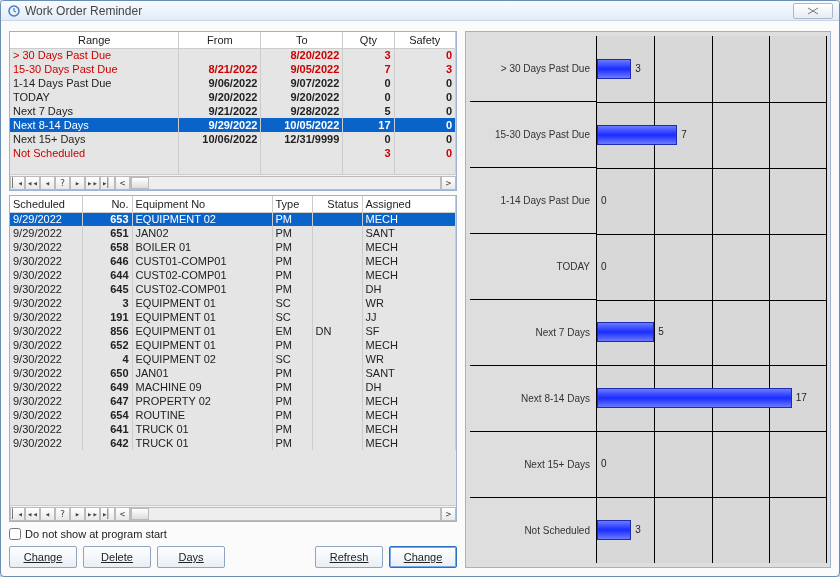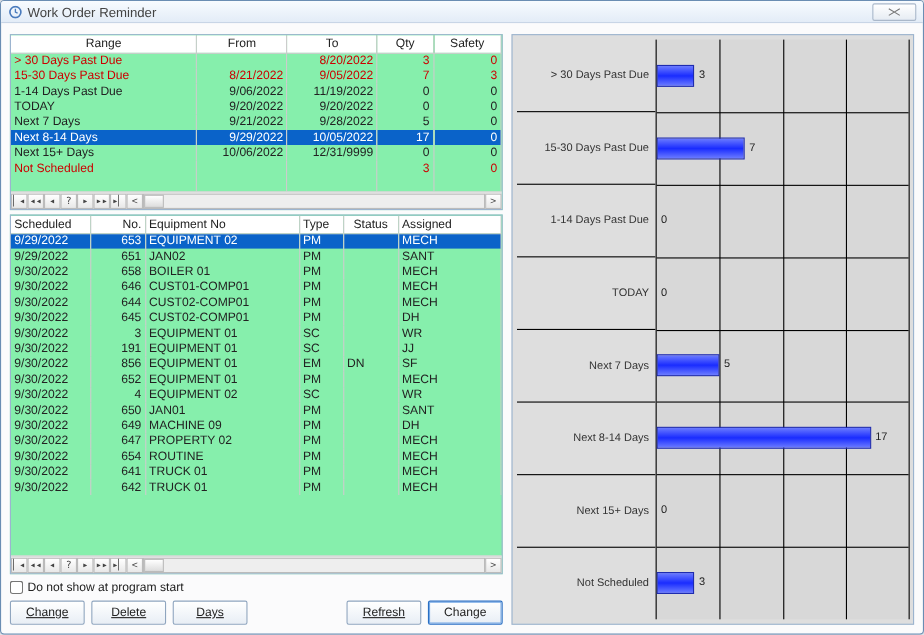--- a/index.html
+++ b/index.html
@@ -51,21 +51,21 @@
     gap: 8px;
   }
   .left {
     width: 448px;
     display: flex;
     flex-direction: column;
     gap: 4px;
   }
   .panel {
     border: 1px solid #9cb4cf;
-    background: #86efac;
+    background: #e5e5e5;
     position: relative;
   }
   .summary {
     height: 160px;
     display: flex;
     flex-direction: column;
   }
   .grid {
     flex: 1;
     overflow: hidden;
@@ -112,20 +112,21 @@
     flex: 1;
     display: flex;
     flex-direction: column;
   }
   .dettbl td { border-bottom: 0; }
   .bottomrow {
     display: flex;
     align-items: center;
     gap: 6px;
     height: 22px;
+    text-decoration: underline;
   }
   .checkrow {
     display: flex;
     padding: 2px 0;
     font-size: 11px;
     gap: 4px;
   }
   .btn {
     height: 22px;
     min-width: 68px;
@@ -155,21 +156,21 @@
   .plot { flex:1; position:relative; background:#d8d8d8; border-left:1px solid #000;}
   .gcol { position:absolute; top:0; bottom:0; border-right:1px solid #000; }
   .hrow { position:absolute; left:0; right:0; border-top:1px solid #000; }
   .bar {
     position:absolute;
     height: 20px;
     background: linear-gradient(#6b7bff,#1a2cff,#6b7bff);
     border: 1px solid #1e2bb0;
   }
   .barlbl { position:absolute; font-size:10px; color:#222; }
-  .al-r { text-align: right; }
+  .al-r { text-align: right; font-weight: bold; }
   .al-l { text-align: left; }
   .und { text-decoration: underline; }
   input[type=checkbox]{width:12px;height:12px;margin:0;}
 </style>
 </head>
 <body>
 
 <div class="window">
   <div class="titlebar">
     <span class="icon">
@@ -219,21 +220,21 @@
                 <tr>
                   <td class="al-l c-red">15-30 Days Past Due</td>
                   <td class="al-r c-red">8/21/2022</td>
                   <td class="al-r c-red">9/05/2022</td>
                   <td class="al-r c-red">7</td>
                   <td class="al-r c-red">3</td>
                 </tr>
                 <tr>
                   <td class="al-l ">1-14 Days Past Due</td>
                   <td class="al-r ">9/06/2022</td>
-                  <td class="al-r ">11/19/2022</td>
+                  <td class="al-r ">9/07/2022</td>
                   <td class="al-r ">0</td>
                   <td class="al-r ">0</td>
                 </tr>
                 <tr>
                   <td class="al-l ">TODAY</td>
                   <td class="al-r ">9/20/2022</td>
                   <td class="al-r ">9/20/2022</td>
                   <td class="al-r ">0</td>
                   <td class="al-r ">0</td>
                 </tr>
@@ -301,21 +302,21 @@
                 <col style="width:40px">
                 <col style="width:50px">
                 <col>
             </colgroup>
             <thead>
                 <tr id="dethead">
                   <th style="text-align: left;">Scheduled</th>
                   <th style="text-align: right;">No.</th>
                   <th style="text-align: left;">Equipment No</th>
                   <th style="text-align: left; margin-left: 20px;">Type</th>
-                  <th style="text-align: center; margin-left: 32px;">Status</th>
+                  <th style="text-align: right; margin-left: 32px;">Status</th>
                   <th style="text-align: left;">Assigned</th>
                 </tr>
               </thead>
             <tbody id="detbody">
                 <tr class="sel">
                   <td class="al-l">9/29/2022</td>
                   <td class="al-r">653</td>
                   <td class="al-l">EQUIPMENT 02</td>
                   <td class="al-l">PM</td>
                   <td class="al-l"></td>

